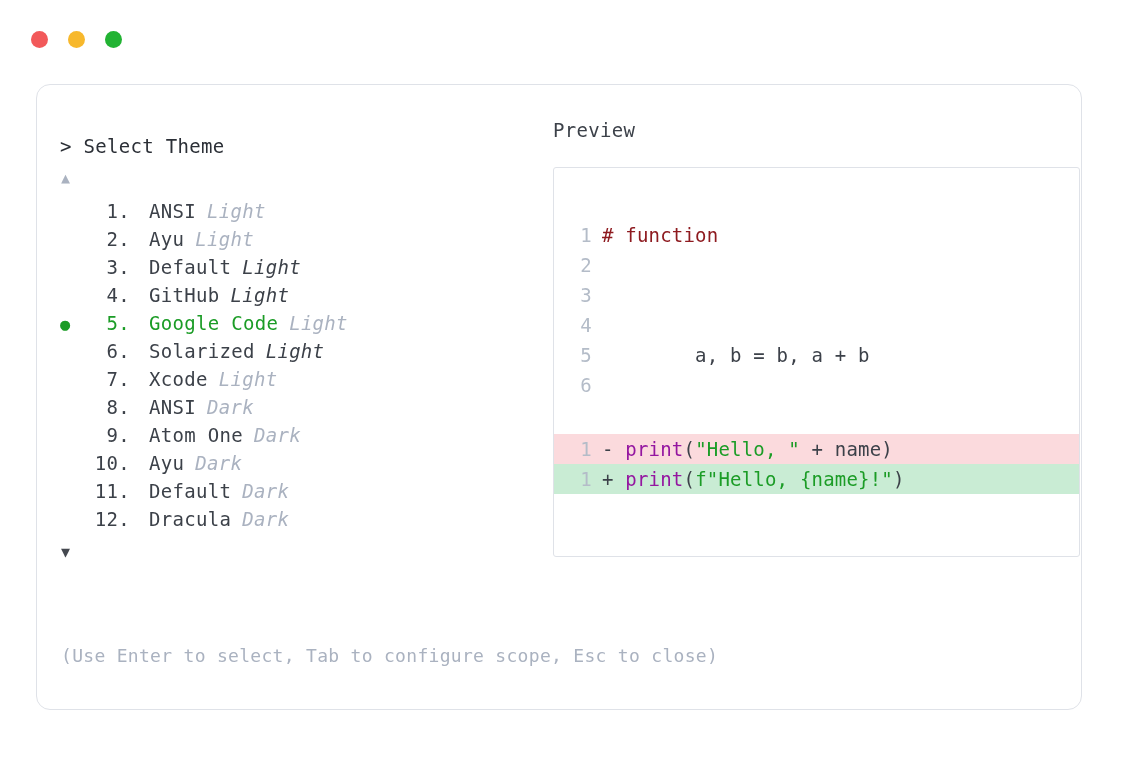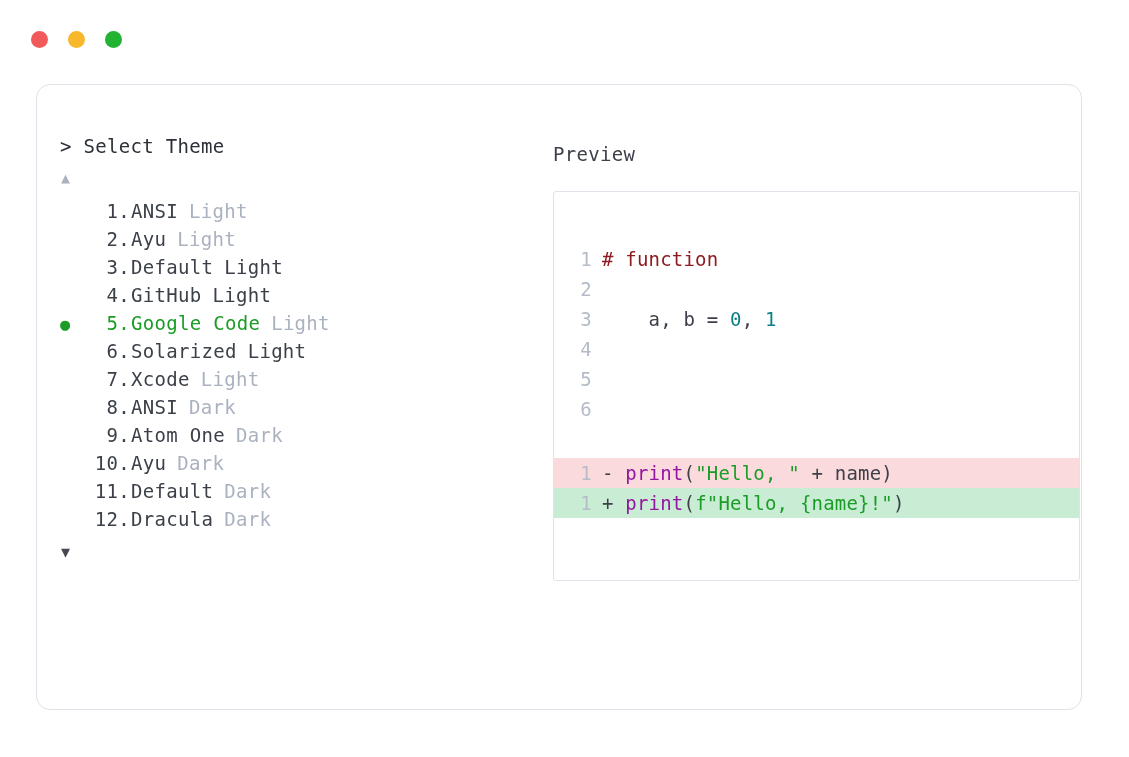--- a/index.html
+++ b/index.html
@@ -99,46 +99,47 @@
     color: transparent;
   }
   .theme-row.selected .row-bullet { color: #1b9c26; }
   .row-index {
     width: 44px;
     flex: 0 0 44px;
     text-align: right;
     color: #3c4149;
   }
   .row-name {
-    margin-left: 1px;
+    margin-left: 19px;
     color: #3c4149;
   }
   .row-variant {
     margin-left: 11px;
     color: #aab2c0;
+    font-style: italic;
   }
   .theme-row.selected .row-index,
   .theme-row.selected .row-name { color: #1b9c26; }
   .theme-row.variant-strong .row-variant { color: #3c4149; }
 
   .hint {
     position: absolute;
     left: 24px;
     top: 560px;
     font-size: 18px;
     letter-spacing: 0.3px;
     color: #aab2c0;
     white-space: pre;
   }
 
   
   .preview {
     position: absolute;
     left: 500px;
-    top: 56px;
+    top: 32px;
     width: 530px;
     padding-left: 16px;
   }
   .preview-label {
     font-size: 19px;
     color: #3c4149;
     letter-spacing: 0.3px;
     line-height: 26px;
   }
 
@@ -225,31 +226,32 @@
           <div class="theme-row"><span class="row-bullet">●</span><span class="row-index">8.</span><span class="row-name">ANSI</span><span class="row-variant">Dark</span></div>
           <div class="theme-row"><span class="row-bullet">●</span><span class="row-index">9.</span><span class="row-name">Atom One</span><span class="row-variant">Dark</span></div>
           <div class="theme-row"><span class="row-bullet">●</span><span class="row-index">10.</span><span class="row-name">Ayu</span><span class="row-variant">Dark</span></div>
           <div class="theme-row"><span class="row-bullet">●</span><span class="row-index">11.</span><span class="row-name">Default</span><span class="row-variant">Dark</span></div>
           <div class="theme-row"><span class="row-bullet">●</span><span class="row-index">12.</span><span class="row-name">Dracula</span><span class="row-variant">Dark</span></div>
         </div>
 
       <div class="scroll-arrow down">▼</div>
     </div>
 
+    <div class="hint">(Use Enter to select, Tab to configure scope, Esc to close)</div>
 
     <div class="preview">
       <div class="preview-label">Preview</div>
 
       <div class="code-panel">
         <div class="code-body" id="code-body">
             <div class="code-line"><span class="ln">1</span><span class="code-text"><span class="tok-comment"># function</span></span></div>
             <div class="code-line"><span class="ln">2</span></div>
-            <div class="code-line"><span class="ln">3</span><span class="code-text"><span class="tok-plain">    a, b = </span><span class="tok-number">0</span><span class="tok-plain">, </span><span class="tok-number">1</span></span></div>
+            <div class="code-line"><span class="ln">3</span></div>
             <div class="code-line"><span class="ln">4</span></div>
-            <div class="code-line"><span class="ln">5</span></div>
+            <div class="code-line"><span class="ln">5</span><span class="code-text"><span class="tok-plain">        a, b = b, a + b</span></span></div>
             <div class="code-line"><span class="ln">6</span></div>
             <div class="code-gap"></div>
             <div class="code-line diff-del"><span class="ln">1</span><span class="code-text"><span class="tok-sign">- </span><span class="tok-func">print</span><span class="tok-plain">(</span><span class="tok-string">"Hello, "</span><span class="tok-plain"> + name)</span></span></div>
             <div class="code-line diff-add"><span class="ln">1</span><span class="code-text"><span class="tok-sign">+ </span><span class="tok-func">print</span><span class="tok-plain">(</span><span class="tok-string">f"Hello, {name}!"</span><span class="tok-plain">)</span></span></div>
           </div>
       </div>
     </div>
 
   </div>
 </div>

